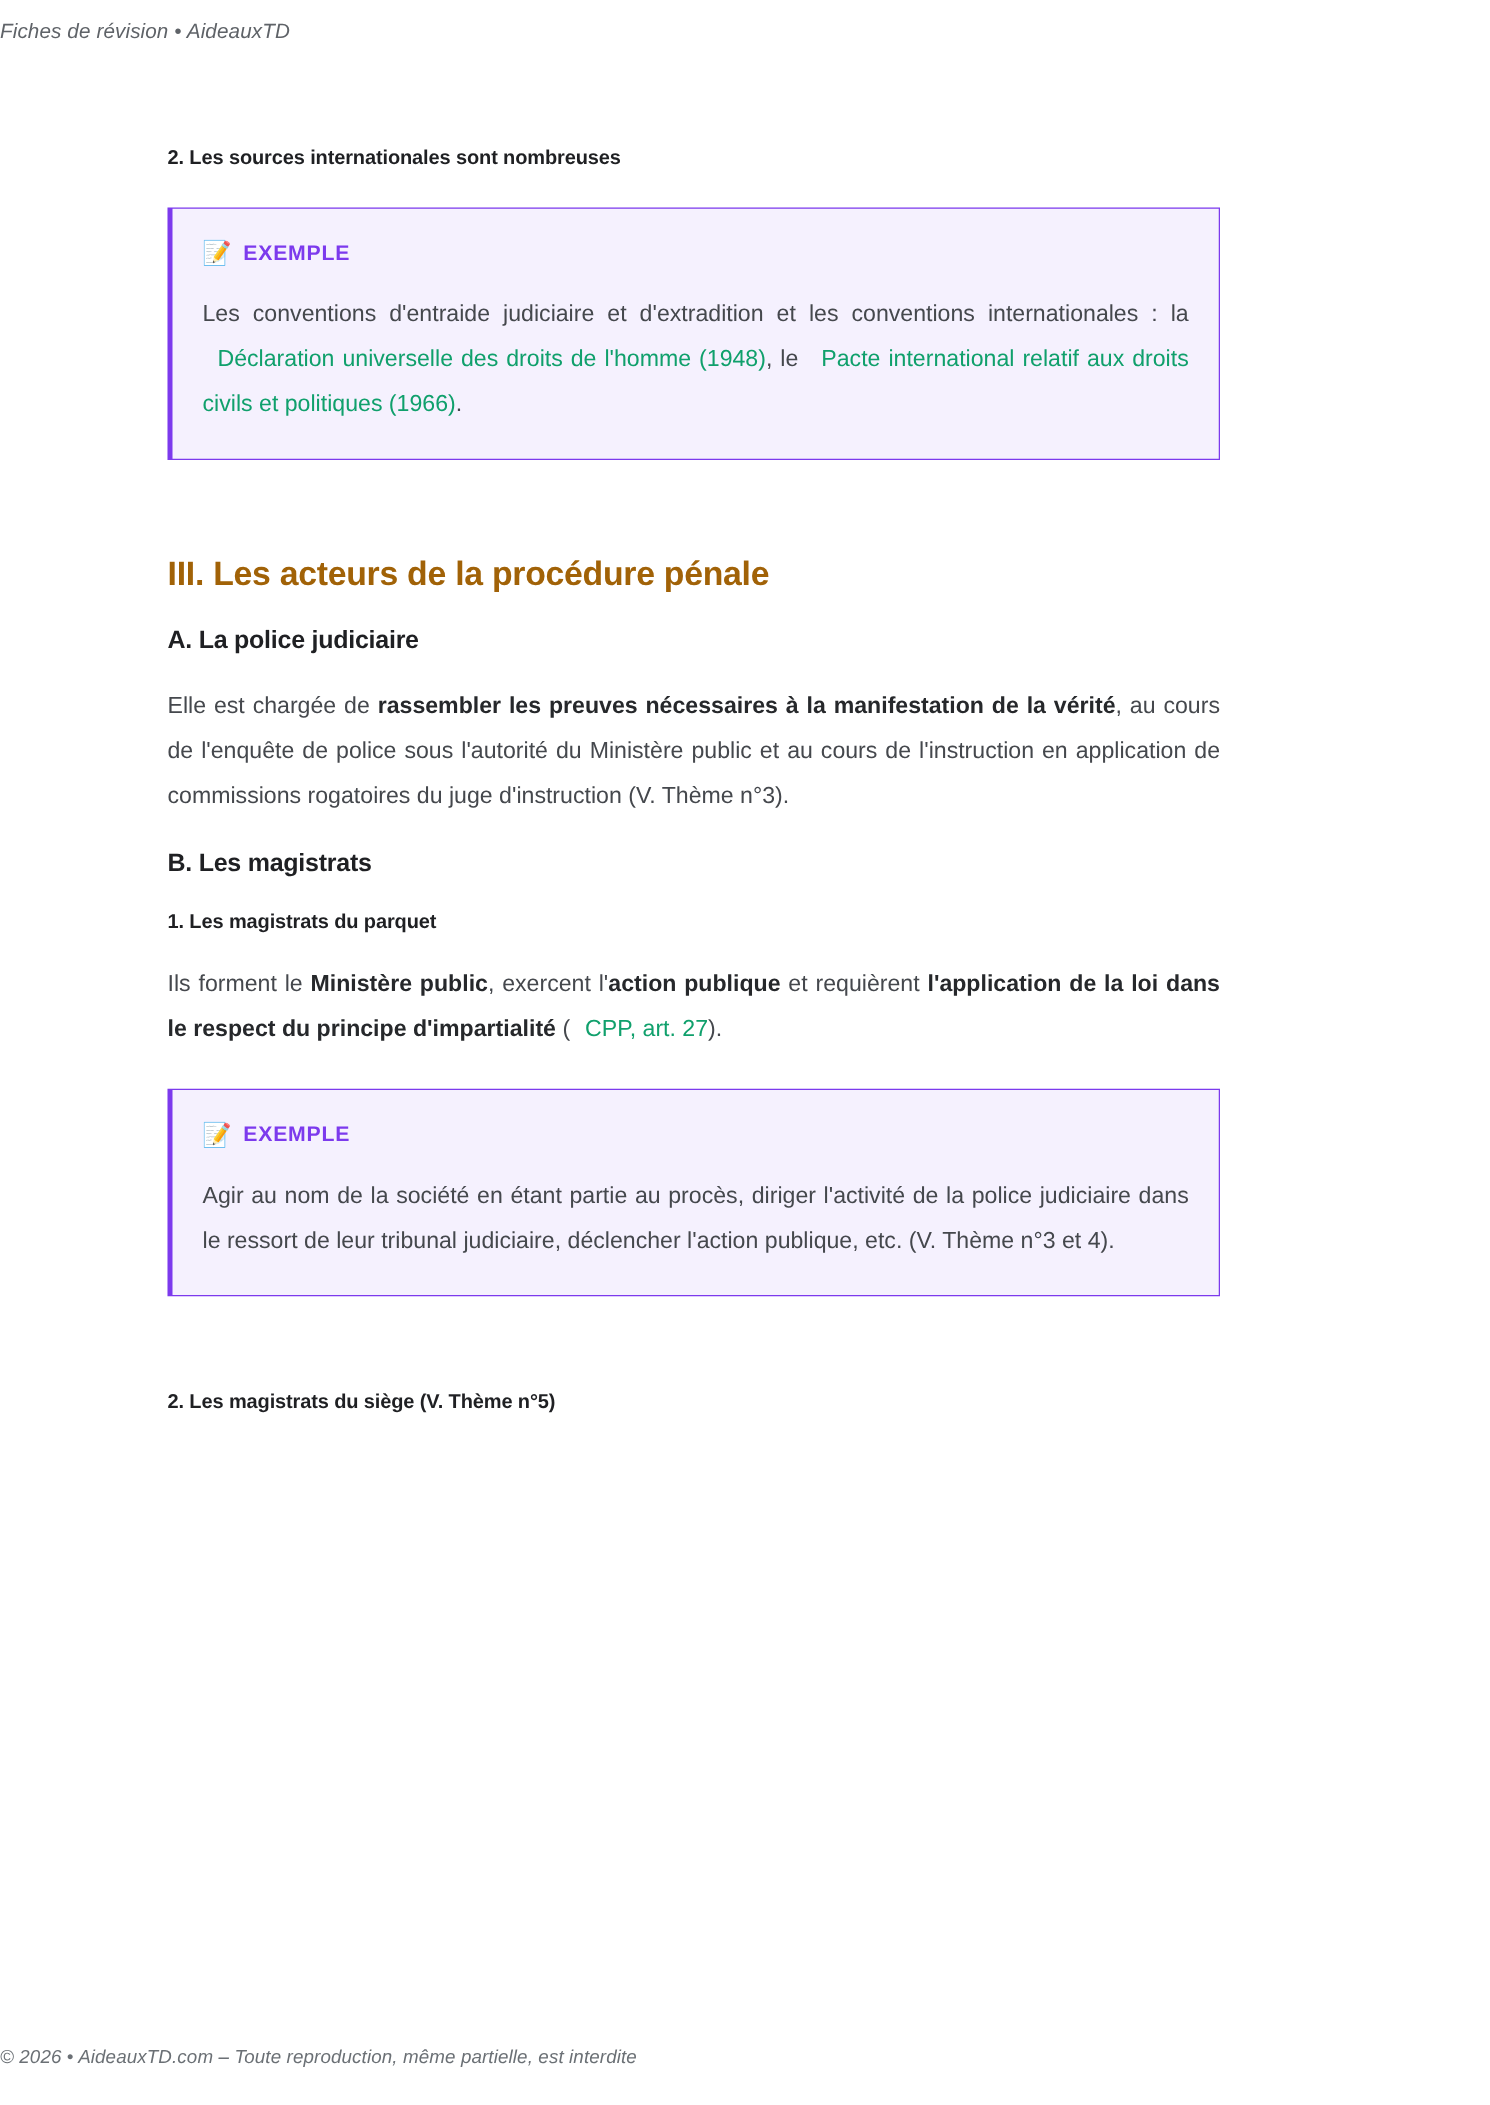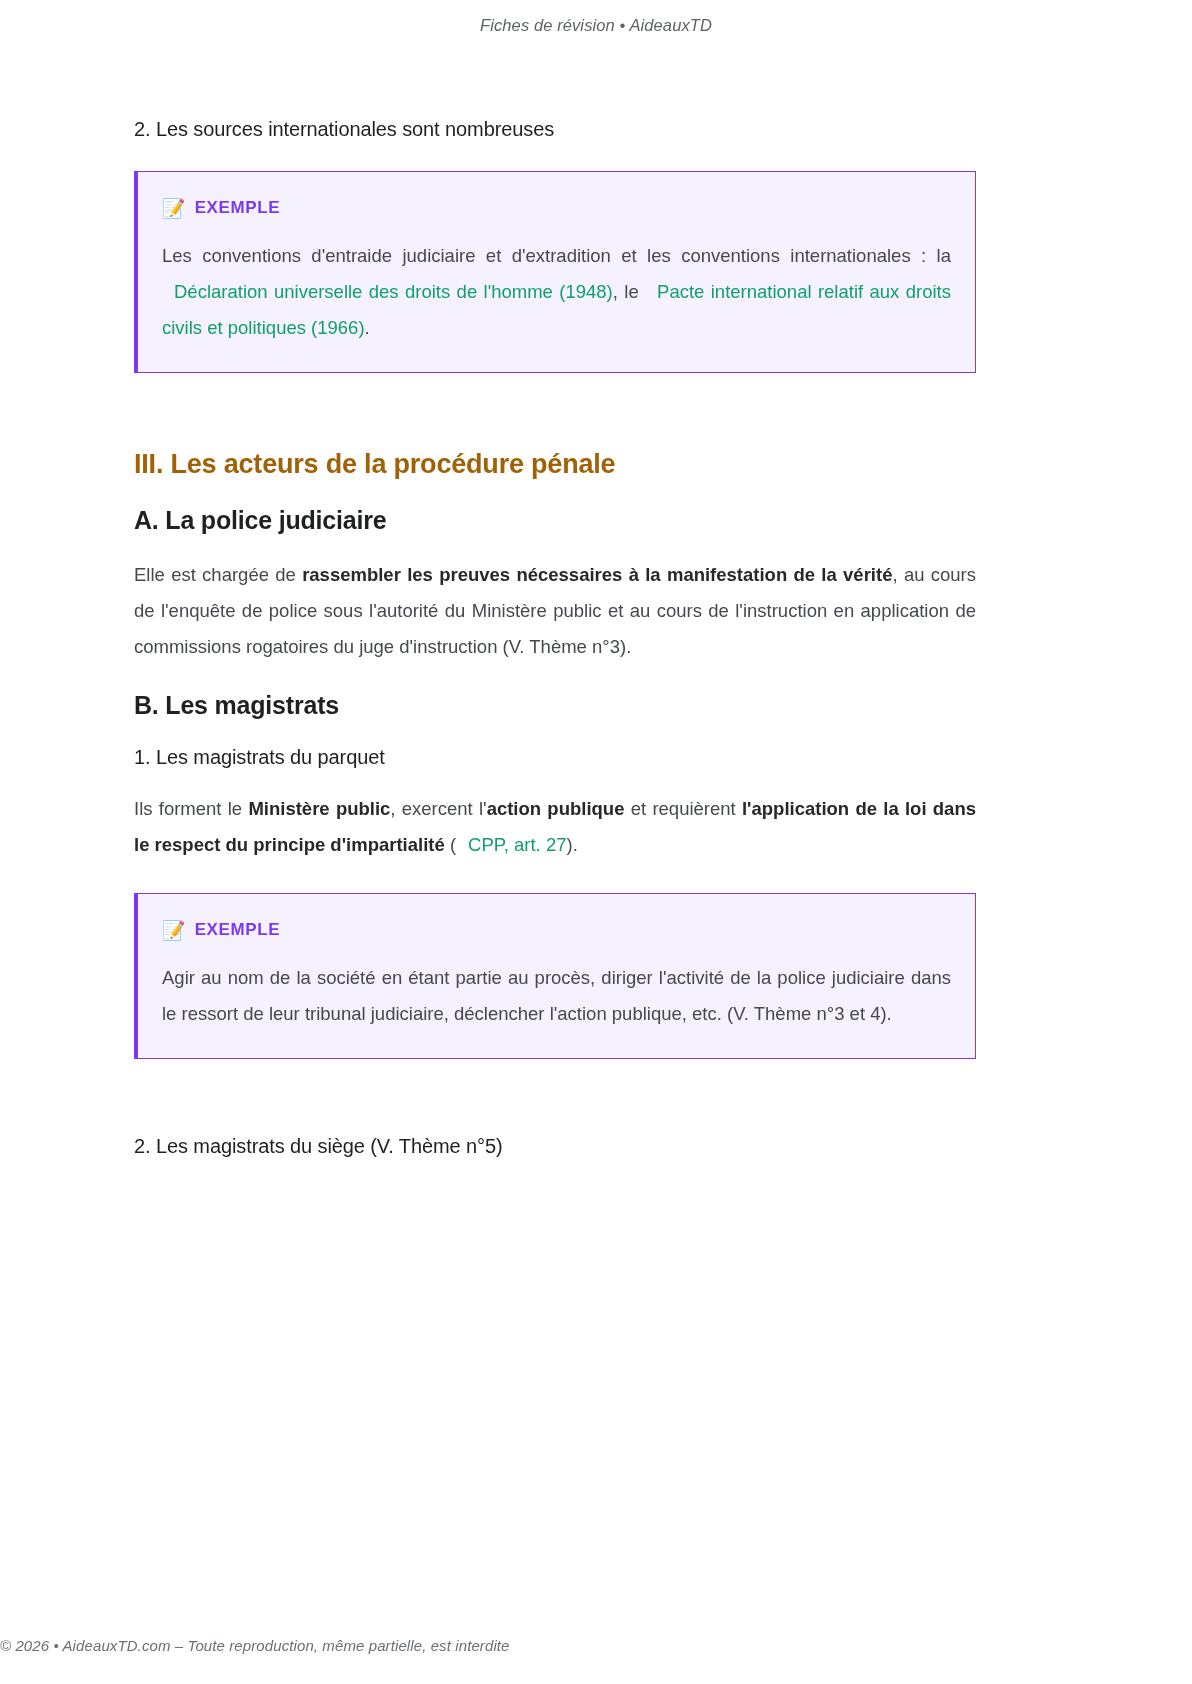--- a/index.html
+++ b/index.html
@@ -23,21 +23,21 @@
     padding: 0;
     overflow: hidden;
   }
 
   
   .doc-header {
     position: absolute;
     top: 16px;
     left: 0;
     width: 100%;
-    text-align: center;
+    text-align: left;
     font-style: italic;
     font-size: 16.5px;
     color: #5f6368;
     letter-spacing: 0.1px;
   }
 
   
   .doc-footer {
     position: absolute;
     bottom: 30px;
@@ -60,29 +60,29 @@
 
   
   h1.h-main {
     font-size: 27px;
     font-weight: 700;
     color: #a16207;
     margin: 0;
     letter-spacing: -0.2px;
   }
   h2.h-sub {
-    font-size: 25px;
+    font-size: 20px;
     font-weight: 700;
     color: #1f2023;
     margin: 0;
     letter-spacing: -0.2px;
   }
   h3.h-minor {
-    font-size: 20px;
-    font-weight: 400;
+    font-size: 16px;
+    font-weight: 700;
     color: #1f2023;
     margin: 0;
     letter-spacing: -0.1px;
   }
   .sp-22 { height: 22px; }
   .sp-26 { height: 26px; }
   .sp-30 { height: 30px; }
   .sp-76 { height: 76px; }
 
   

